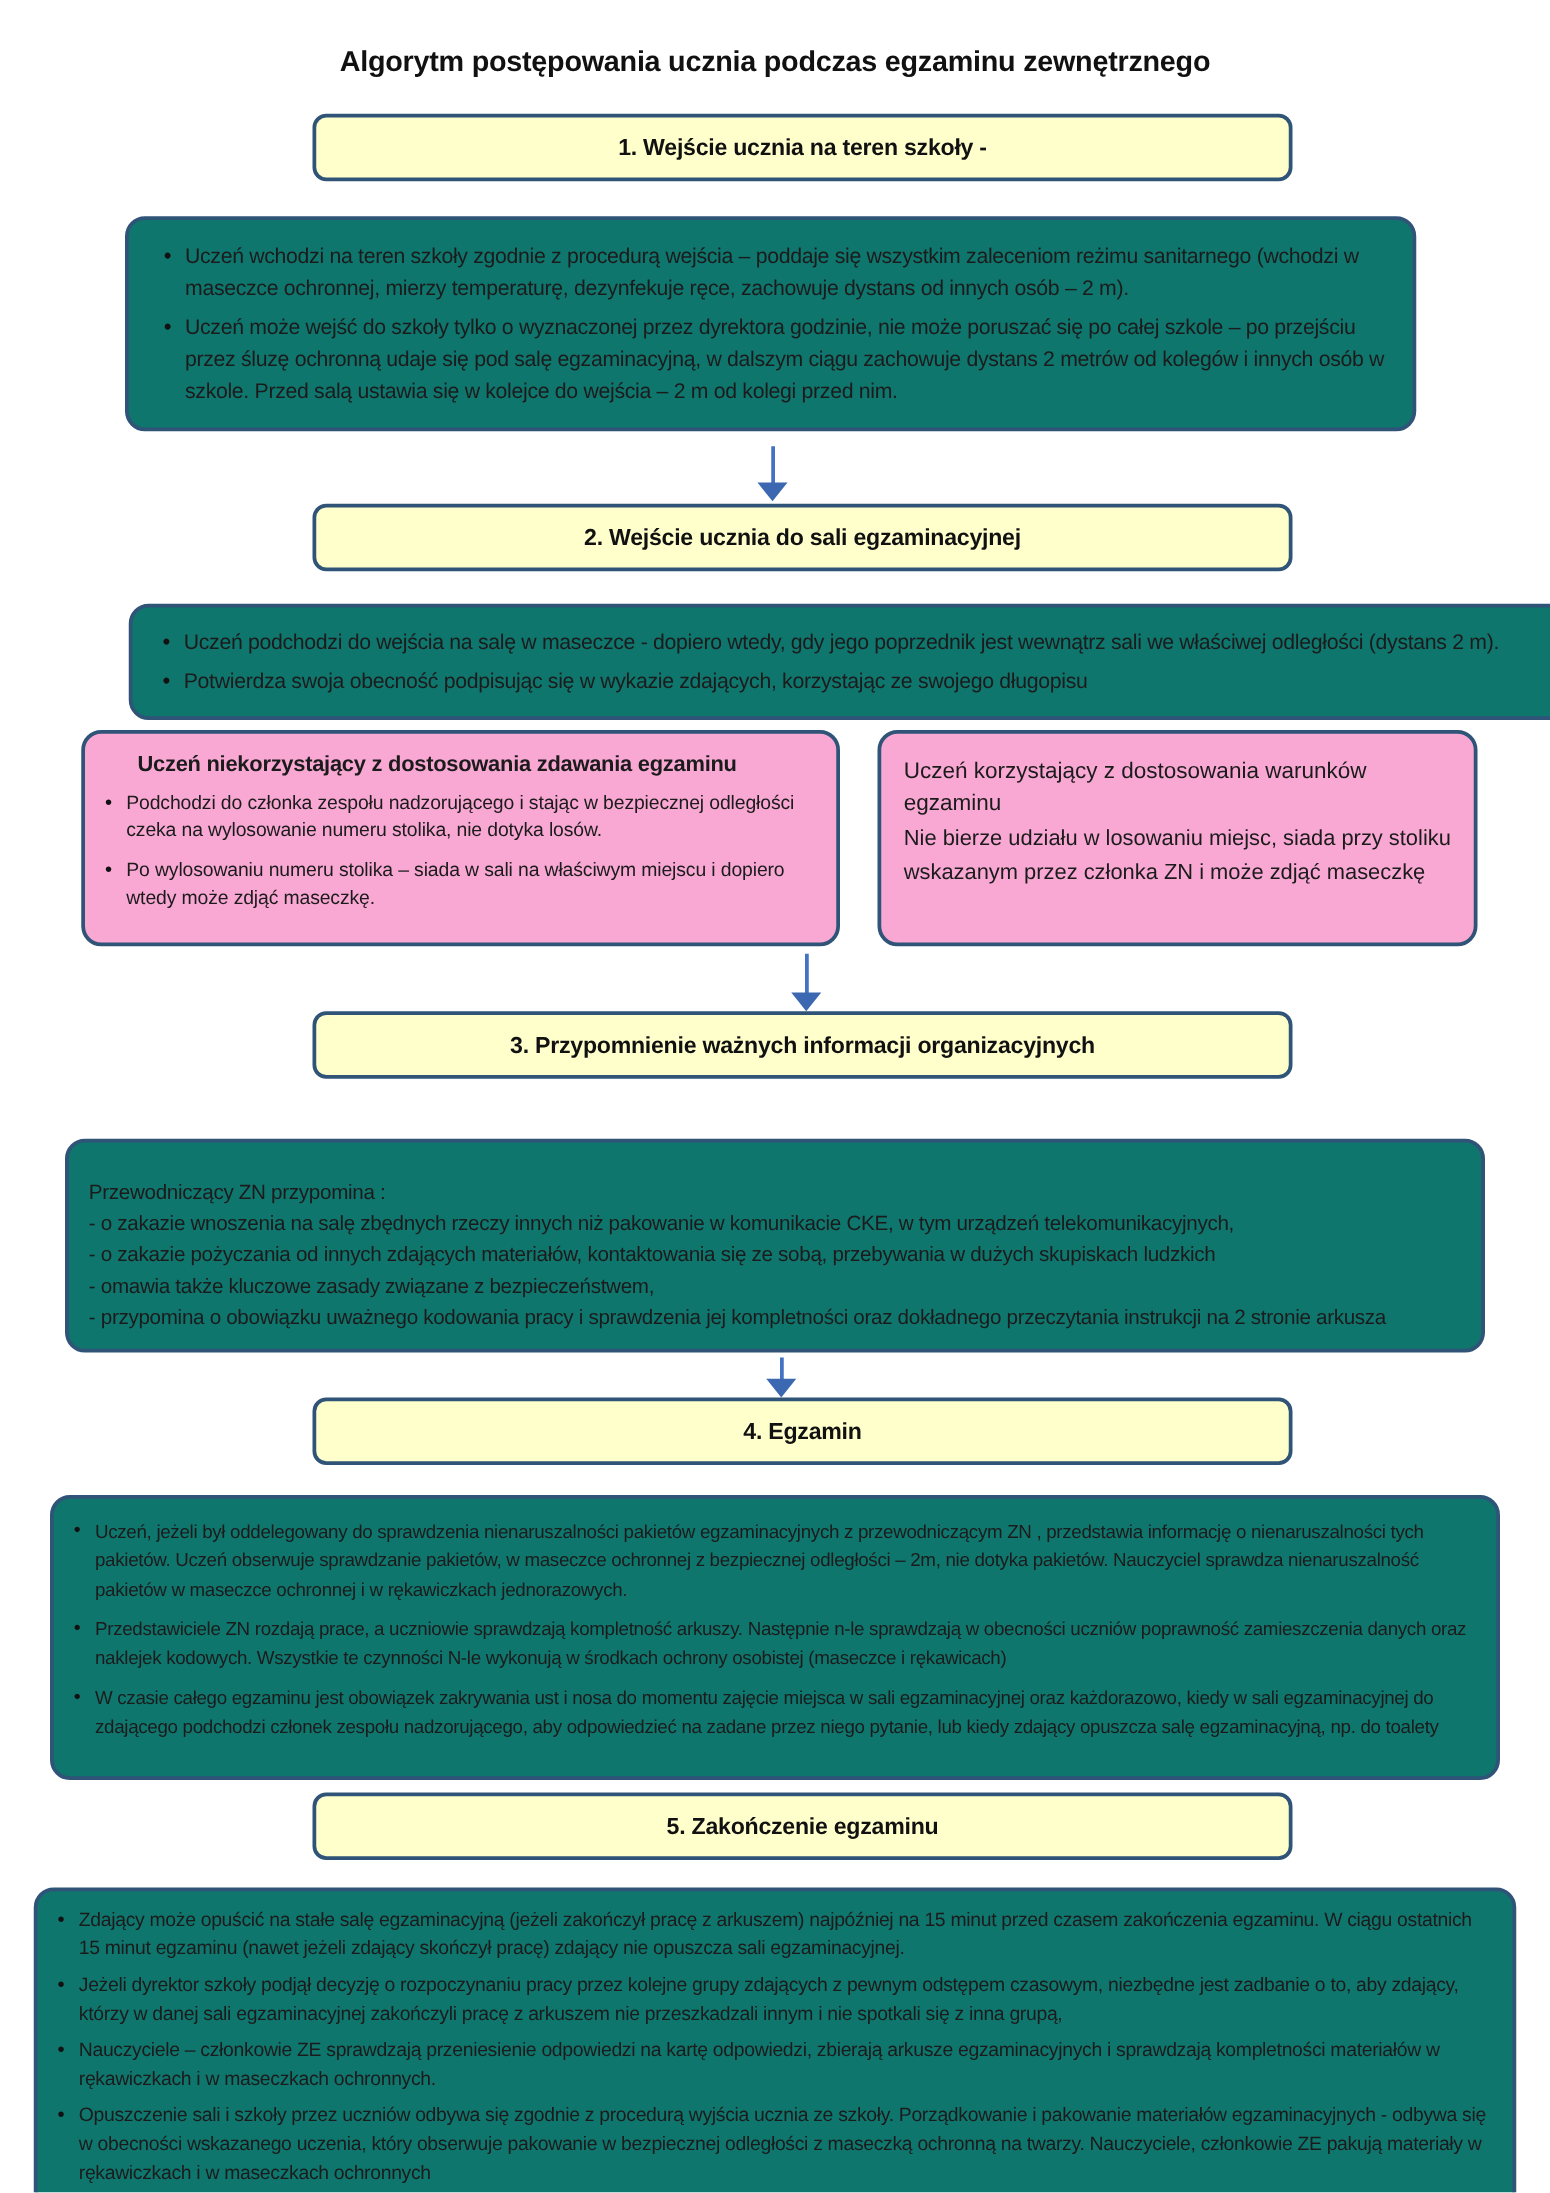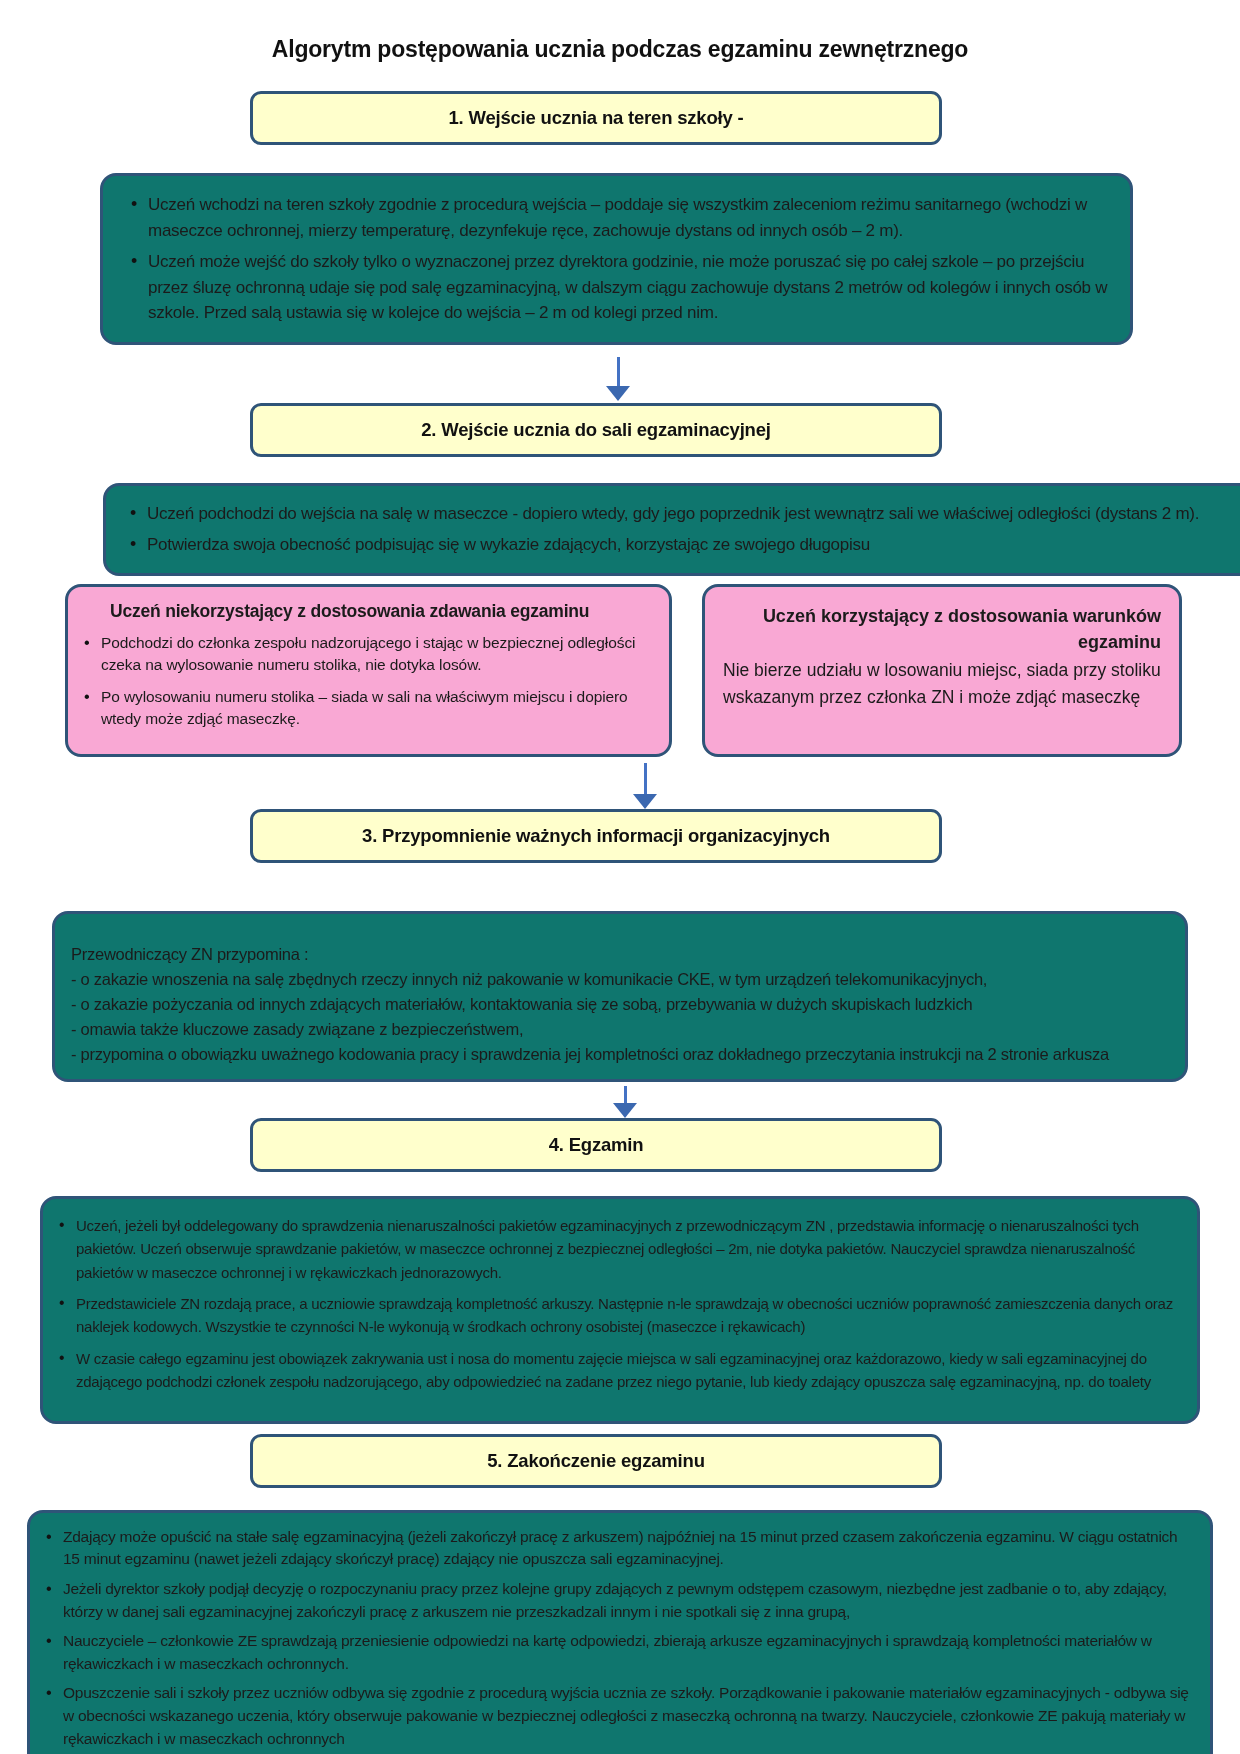--- a/index.html
+++ b/index.html
@@ -15,21 +15,21 @@
     margin:36px 0 0 0;
     text-align:center;
     font-size:23px;
     font-weight:bold;
     color:#111111;
     letter-spacing:-0.2px;
   }
   
   .yellow-header{
     box-sizing:border-box;
-    width:692px;
+    width:784px;
     margin-left:250px;
     background:#FFFFCC;
     border:3px solid #2F5478;
     border-radius:11px;
     text-align:center;
     padding:13px 12px;
     font-size:18.5px;
     font-weight:bold;
     color:#111111;
     letter-spacing:-0.2px;
@@ -72,21 +72,21 @@
     box-sizing:border-box;
     background:#f9a8d4;
     border:3px solid #2F5478;
     border-radius:16px;
   }
   #branch-left{width:607px;padding:12px 16px 14px 14px;}
   #branch-left .wb-title{font-weight:bold;font-size:17.5px;margin:2px 0 10px 28px;letter-spacing:-0.2px;}
   #branch-left ul.bullets{font-size:15.5px;line-height:1.42;letter-spacing:-0.1px;}
   #branch-left ul.bullets li{margin-bottom:10px;}
   #branch-right{width:480px;padding:16px 18px 14px 18px;}
-  #branch-right .wb-title{font-weight:bold;font-size:18px;line-height:1.45;margin:0 0 2px 0;text-align:right;}
+  #branch-right .wb-title{font-weight:normal;font-size:18px;line-height:1.45;margin:0 0 2px 0;}
   #branch-right .wb-body{font-size:17.5px;line-height:1.55;}
   
   .flow-arrow{position:relative;width:26px;}
   .flow-arrow .shaft{
     position:absolute;top:0;bottom:12px;left:50%;
     width:3px;margin-left:-1.5px;
     background:#4472C4;
   }
   .flow-arrow .head{
     position:absolute;bottom:0;left:50%;

